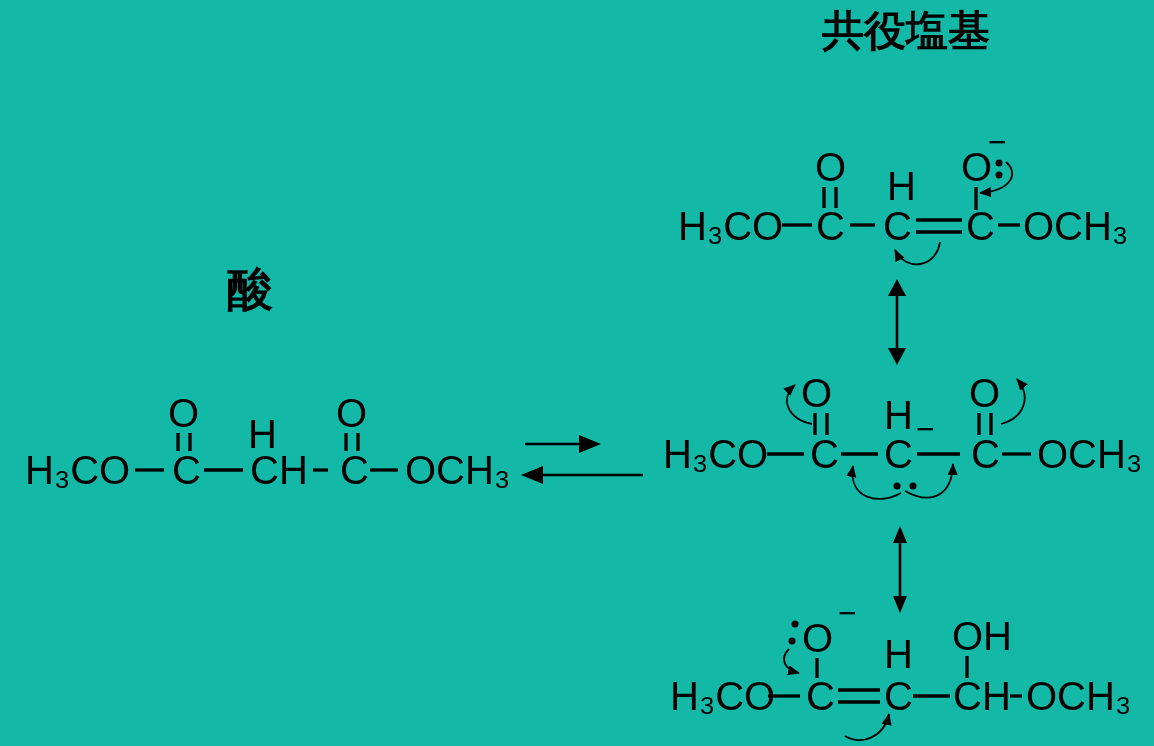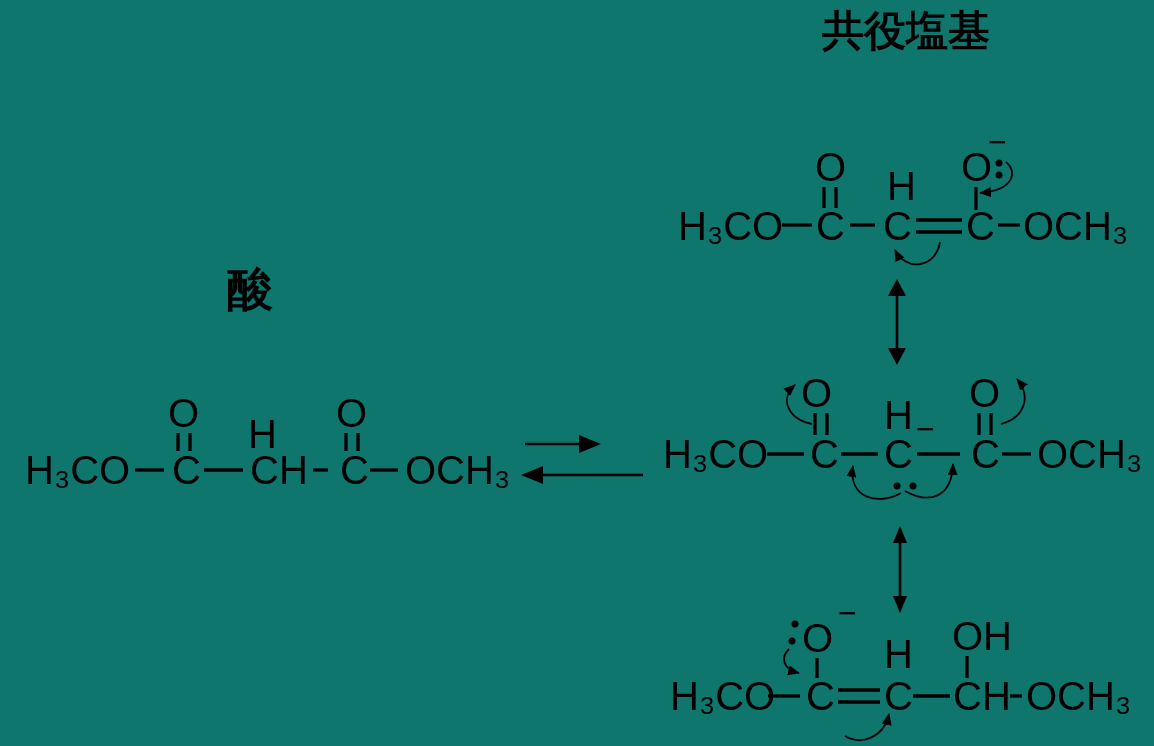--- a/index.html
+++ b/index.html
@@ -1,16 +1,16 @@
 <!DOCTYPE html>
 <html><head>
 <meta charset="utf-8">
 <style>
   html,body{margin:0;padding:0;background:#fff;}
-  .canvas{position:relative;width:1154px;height:746px;background:#0f766e;overflow:hidden;}
+  .canvas{position:relative;width:1154px;height:746px;background:#14b8a6;overflow:hidden;}
   svg text{font-family:"Liberation Sans","DejaVu Sans",sans-serif;fill:#000;}
   .f{font-size:40px;}
   .chg{font-size:32px;}
   .lbl{font-size:42px;font-weight:700;}
   .lbl-acid{font-size:46px;font-weight:700;}
   .bond{stroke:#000;stroke-width:3.3;fill:none;}
   .thin{stroke:#000;stroke-width:2.6;fill:none;}
   .carr{stroke:#000;stroke-width:1.8;fill:none;marker-end:url(#ah);}
   .tri{fill:#000;stroke:none;}
   .dot{fill:#000;stroke:none;}

